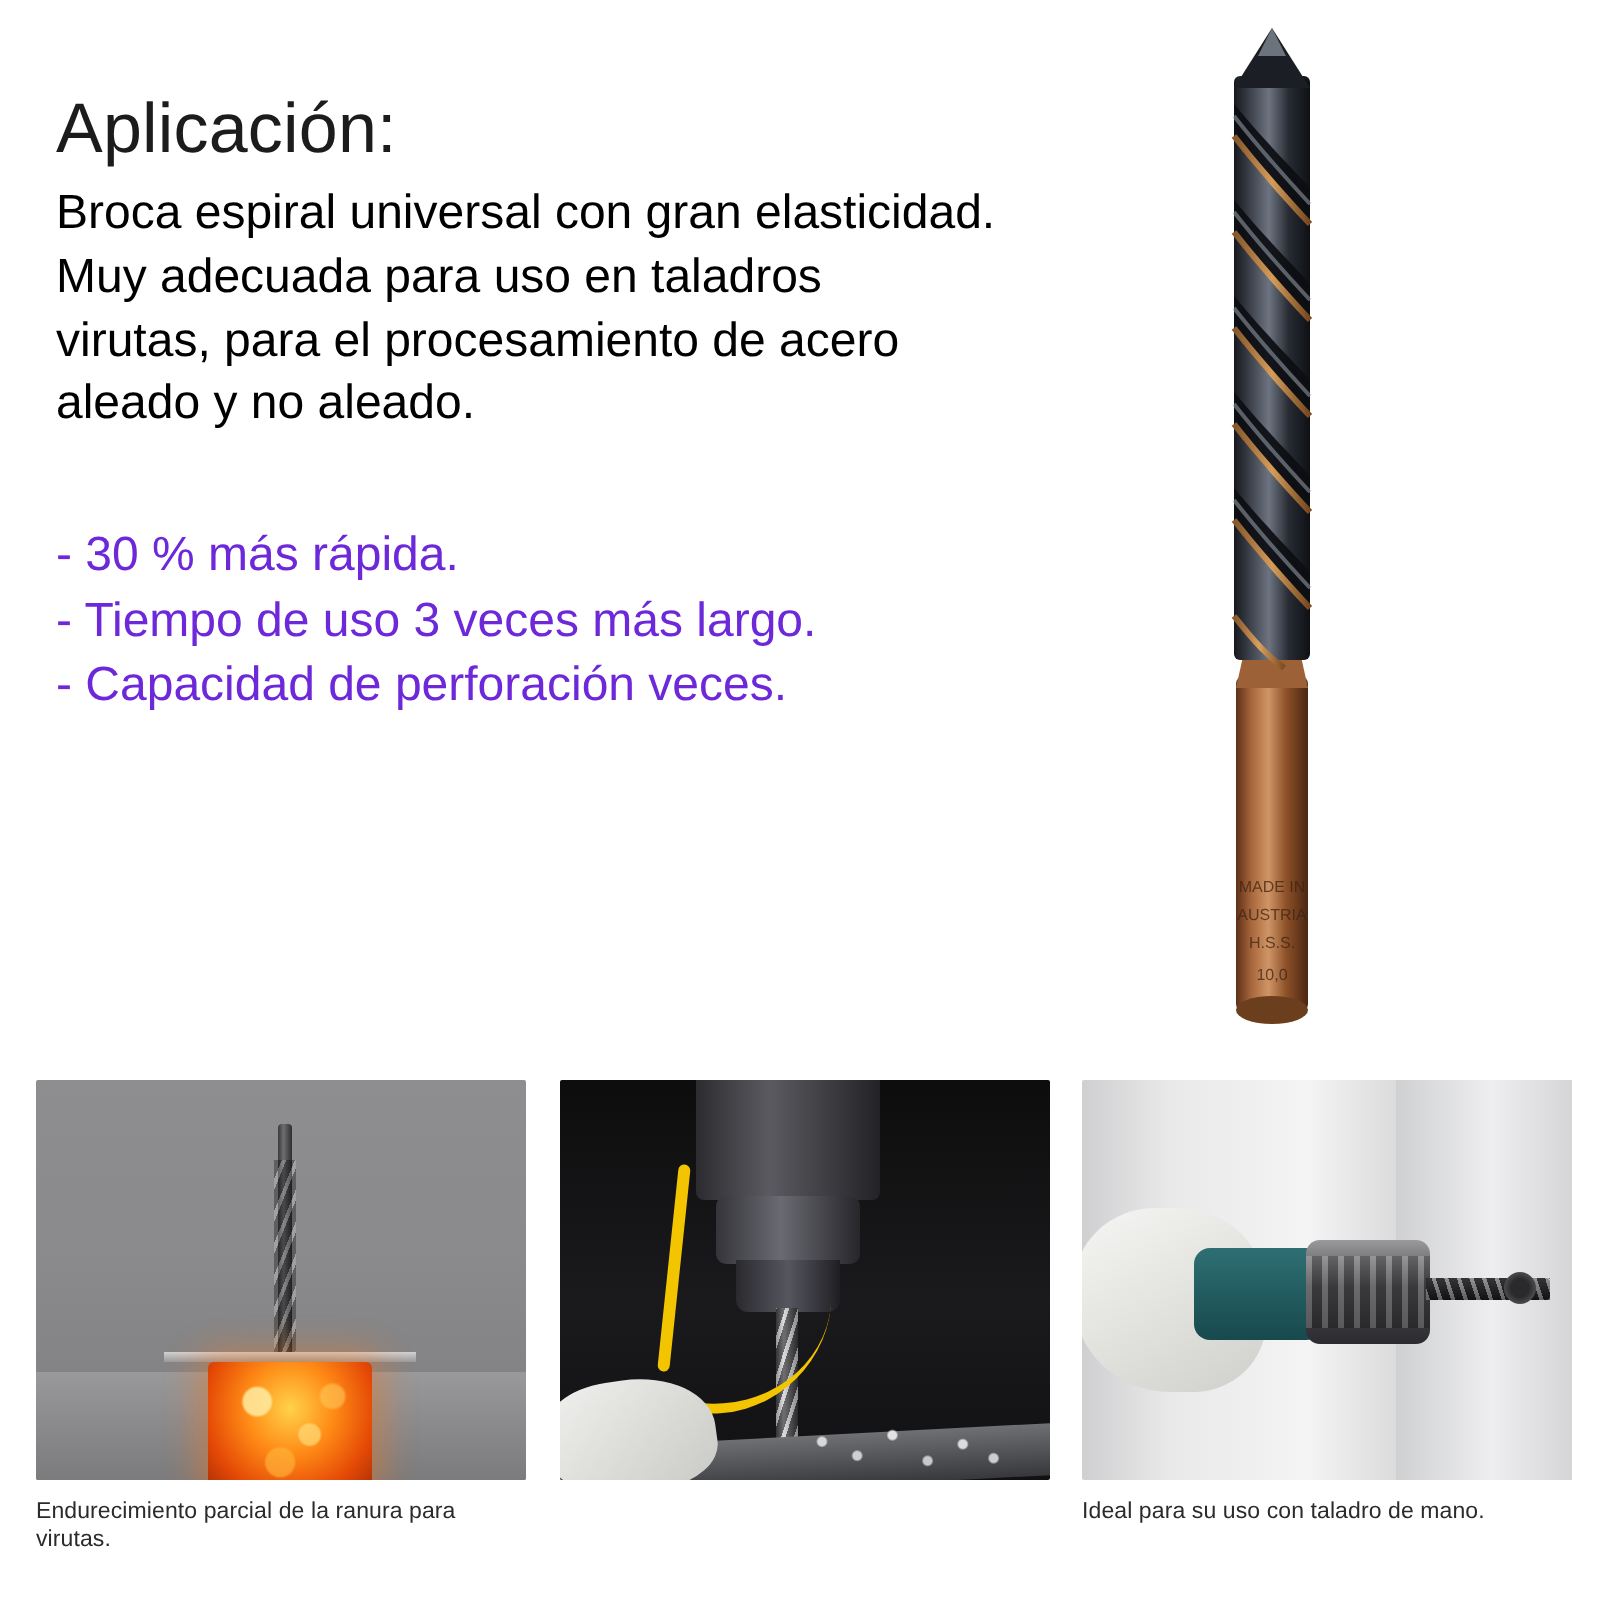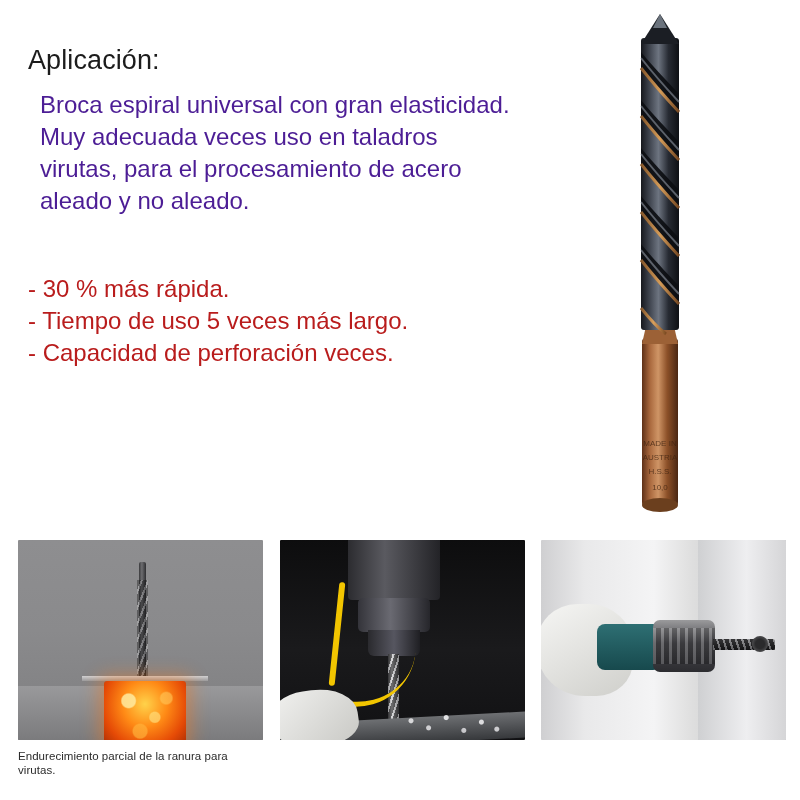--- a/index.html
+++ b/index.html
@@ -24,60 +24,60 @@
 
   
   .text-col {
     position: absolute;
     left: 28px;
     top: 44px;
     width: 600px;
   }
 
   .heading {
-    font-size: 27px;
+    font-size: 35px;
     font-weight: 400;
     line-height: 1.22;
     color: #1c1c1c;
     margin: 0 0 4px 0;
     letter-spacing: 0.1px;
   }
 
   .paragraph {
     font-size: 24px;
     line-height: 1.33;
-    color: #4c1d95;
-    margin: 12px;
+    color: #000000;
+    margin: 0;
     width: 490px;
     text-align: justify;
   }
   .paragraph .lastline {
     text-align: center;
   }
 
   .section-gap {
     height: 42px;
   }
 
   .feature-list {
     list-style: none;
     margin: 2px 0 0 0;
     padding: 0;
   }
   .feature-list li {
     font-size: 24px;
     line-height: 1.35;
-    color: #b91c1c;
+    color: #6d28d9;
     white-space: nowrap;
   }
 
   
   .drill-wrap {
     position: absolute;
-    right: 80px;
+    right: 104px;
     top: 8px;
     width: 120px;
     height: 510px;
   }
 
   
   .photo-strip {
     position: absolute;
     left: 18px;
     top: 540px;
@@ -305,31 +305,31 @@
 <body>
 
 <div class="page">
 
   <div class="text-col">
 
     <h2 class="heading">Aplicación:</h2>
 
     <p class="paragraph">
       <span>Broca espiral universal con gran elasticidad.</span><br>
-      <span>Muy adecuada veces uso en taladros</span><br>
+      <span>Muy adecuada para uso en taladros</span><br>
       <span>virutas, para el procesamiento de acero</span><br>
       <span class="lastline">aleado y no aleado.</span>
     </p>
 
     <div class="section-gap"></div>
 
 
     <ul class="feature-list">
       <li>- 30 % más rápida.</li>
-      <li>- Tiempo de uso 5 veces más largo.</li>
+      <li>- Tiempo de uso 3 veces más largo.</li>
       <li>- Capacidad de perforación veces.</li>
     </ul>
   </div>
 
   <div class="drill-wrap">
     <svg width="120" height="510" viewBox="0 0 120 510">
       <defs>
         <linearGradient id="shankGrad" x1="0" y1="0" x2="1" y2="0">
           <stop offset="0%" stop-color="#5e3017"></stop>
           <stop offset="22%" stop-color="#a9683d"></stop>
@@ -427,16 +427,17 @@
     <div class="photo-cell">
       <div class="photo-frame">
         <div class="ph3-bg"></div>
         <div class="ph3-wall"></div>
         <div class="ph3-glove"></div>
         <div class="ph3-body"></div>
         <div class="ph3-chuck"></div>
         <div class="ph3-bit"></div>
         <div class="ph3-hole"></div>
       </div>
+      <div class="caption">Ideal para su uso con taladro de mano.</div>
     </div>
 
   </div>
 </div>
 
 </body></html>

